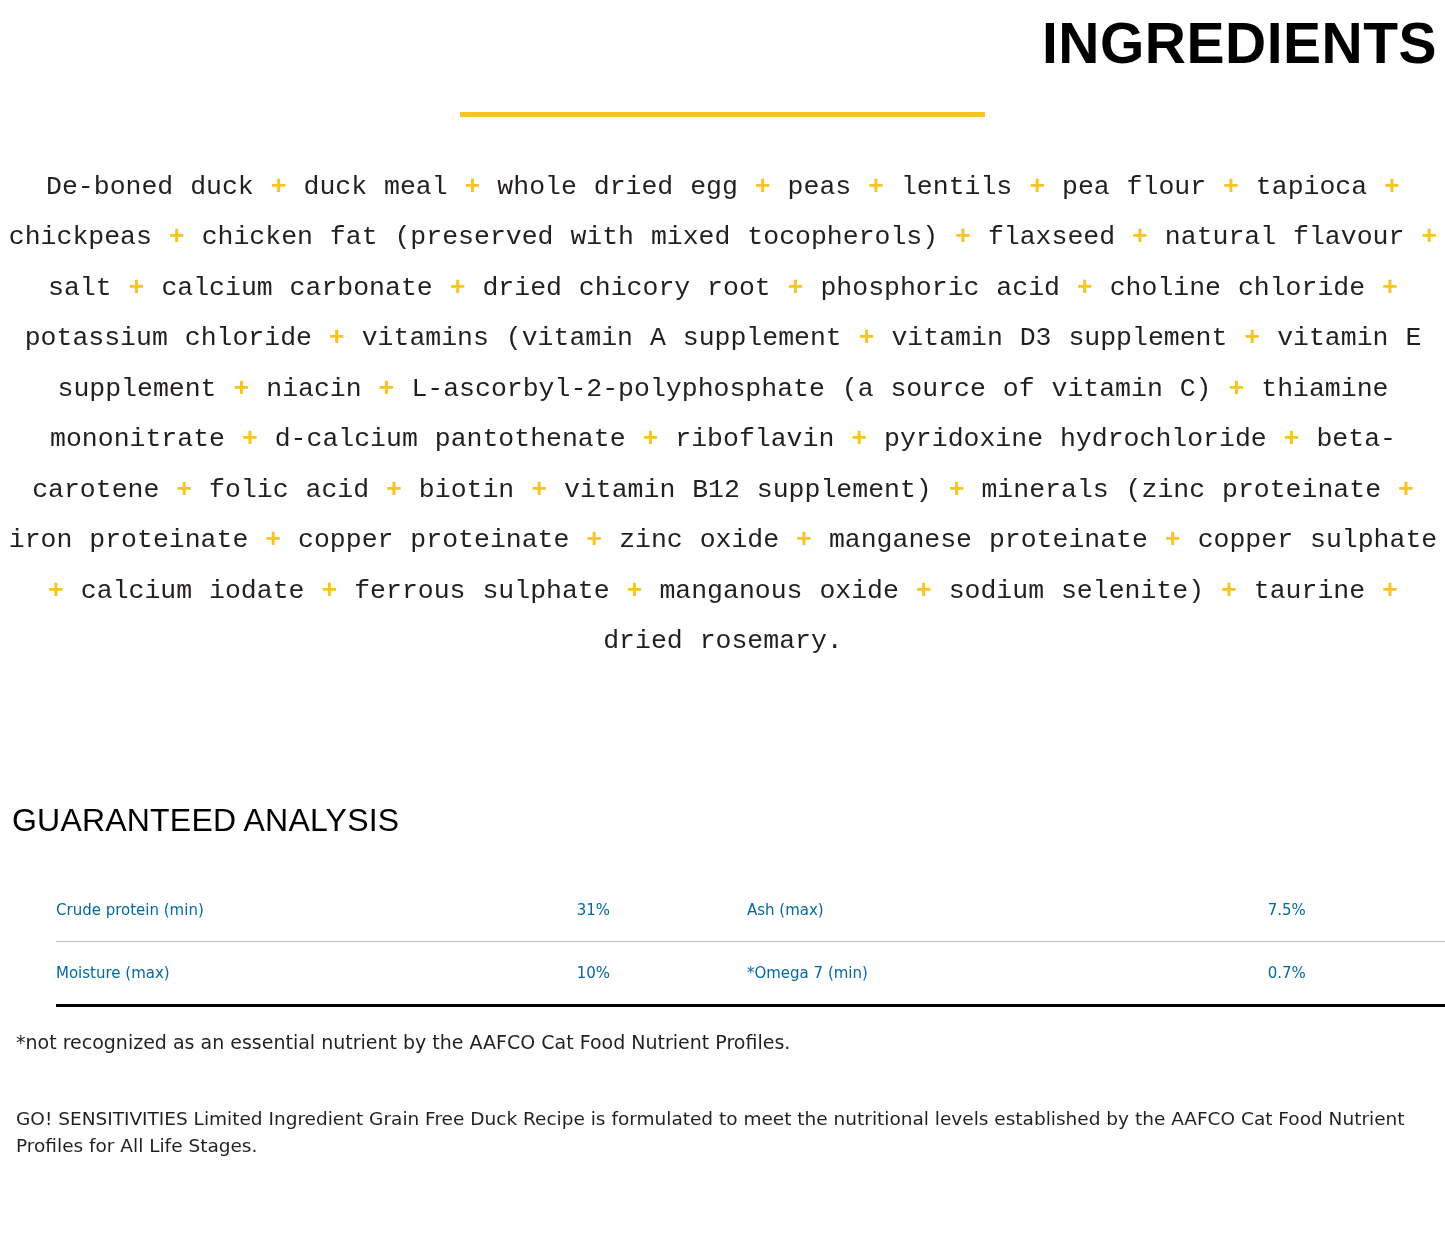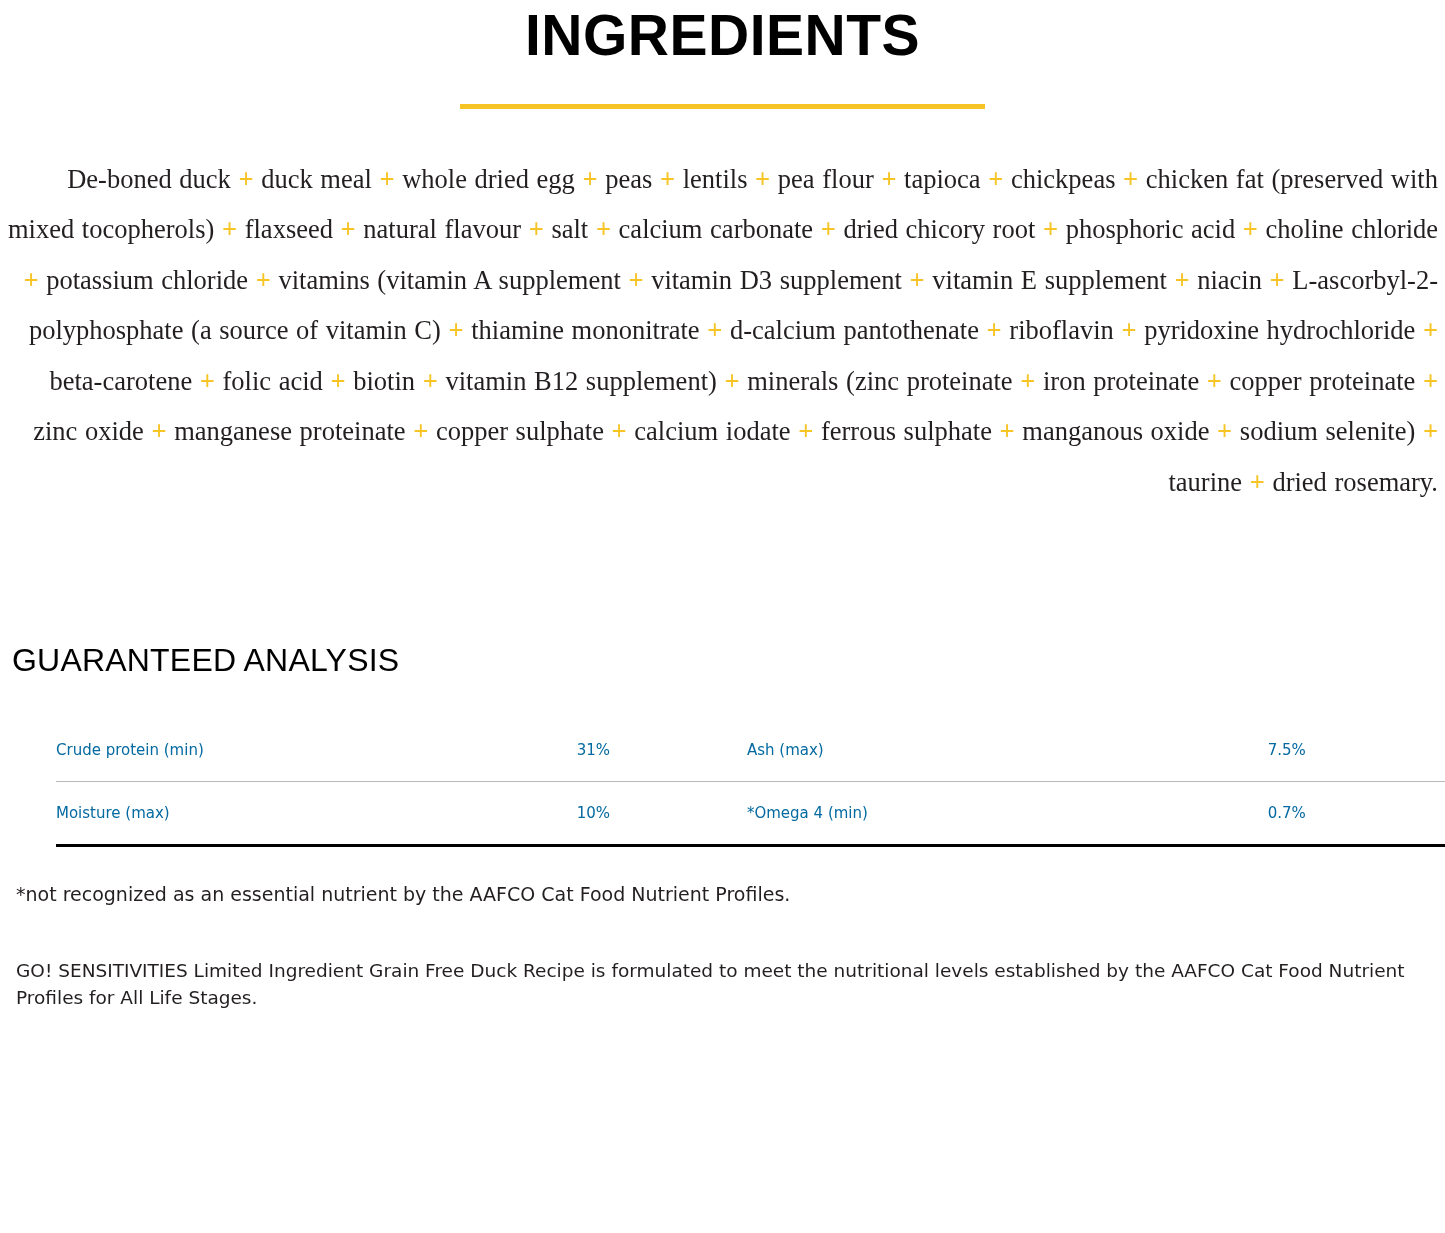--- a/index.html
+++ b/index.html
@@ -17,22 +17,22 @@
   .page {
     width: 1445px;
     min-height: 1233px;
     position: relative;
     box-sizing: border-box;
     padding: 0 8px;
   }
 
   
   .ingredients-header {
-    text-align: center;
-    padding-top: 6px;
+    text-align: right;
+    padding-top: 14px;
   }
   .ingredients-title {
     font-family: "Liberation Sans", sans-serif;
     font-weight: bold;
     font-size: 57px;
     letter-spacing: 0.5px;
     color: #000000;
     line-height: 1.05;
     margin: 0;
   }
@@ -40,22 +40,22 @@
     width: 525px;
     height: 5px;
     background: #f6c424;
     margin: 38px auto 0 auto;
   }
 
   
   .ingredients-body {
     margin: 45px auto 0 auto;
     width: 1430px;
-    text-align: right;
-    font-family: Liberation Serif, serif;
+    text-align: center;
+    font-family: Liberation Mono, monospace;
     font-size: 26.5px;
     line-height: 50.5px;
     color: #231f20;
     word-spacing: 1px;
   }
   .ingredients-body .plus {
     color: #f6c424;
     font-weight: 600;
   }
 
@@ -86,21 +86,21 @@
   }
   table.ga-table tr:last-child td {
     border-bottom: 3px solid #000000;
   }
   td.c1 { width: 520px; padding-left: 4px; }
   td.c2 { width: 170px; }
   td.c3 { width: 520px; }
   td.c4 { width: 220px; }
 
   .footnote {
-    margin-top: 36px;
+    margin-top: 24px;
     font-size: 19px;
     color: #231f20;
     padding-left: 4px;
   }
   .disclaimer {
     margin-top: 52px;
     font-size: 18.5px;
     line-height: 27px;
     color: #231f20;
     padding-left: 4px;
@@ -126,21 +126,21 @@
       <tbody>
         <tr>
           <td class="c1">Crude protein (min)</td>
           <td class="c2">31%</td>
           <td class="c3">Ash (max)</td>
           <td class="c4">7.5%</td>
         </tr>
         <tr>
           <td class="c1">Moisture (max)</td>
           <td class="c2">10%</td>
-          <td class="c3">*Omega 4 (min)</td>
+          <td class="c3">*Omega 7 (min)</td>
           <td class="c4">0.7%</td>
         </tr>
       </tbody>
     </table>
 
     <div class="footnote">*not recognized as an essential nutrient by the AAFCO Cat Food Nutrient Profiles.</div>
     <div class="disclaimer">GO! SENSITIVITIES Limited Ingredient Grain Free Duck Recipe is formulated to meet the nutritional levels established by the AAFCO Cat Food Nutrient Profiles for All Life Stages.</div>
   </div>
 
 </div>

